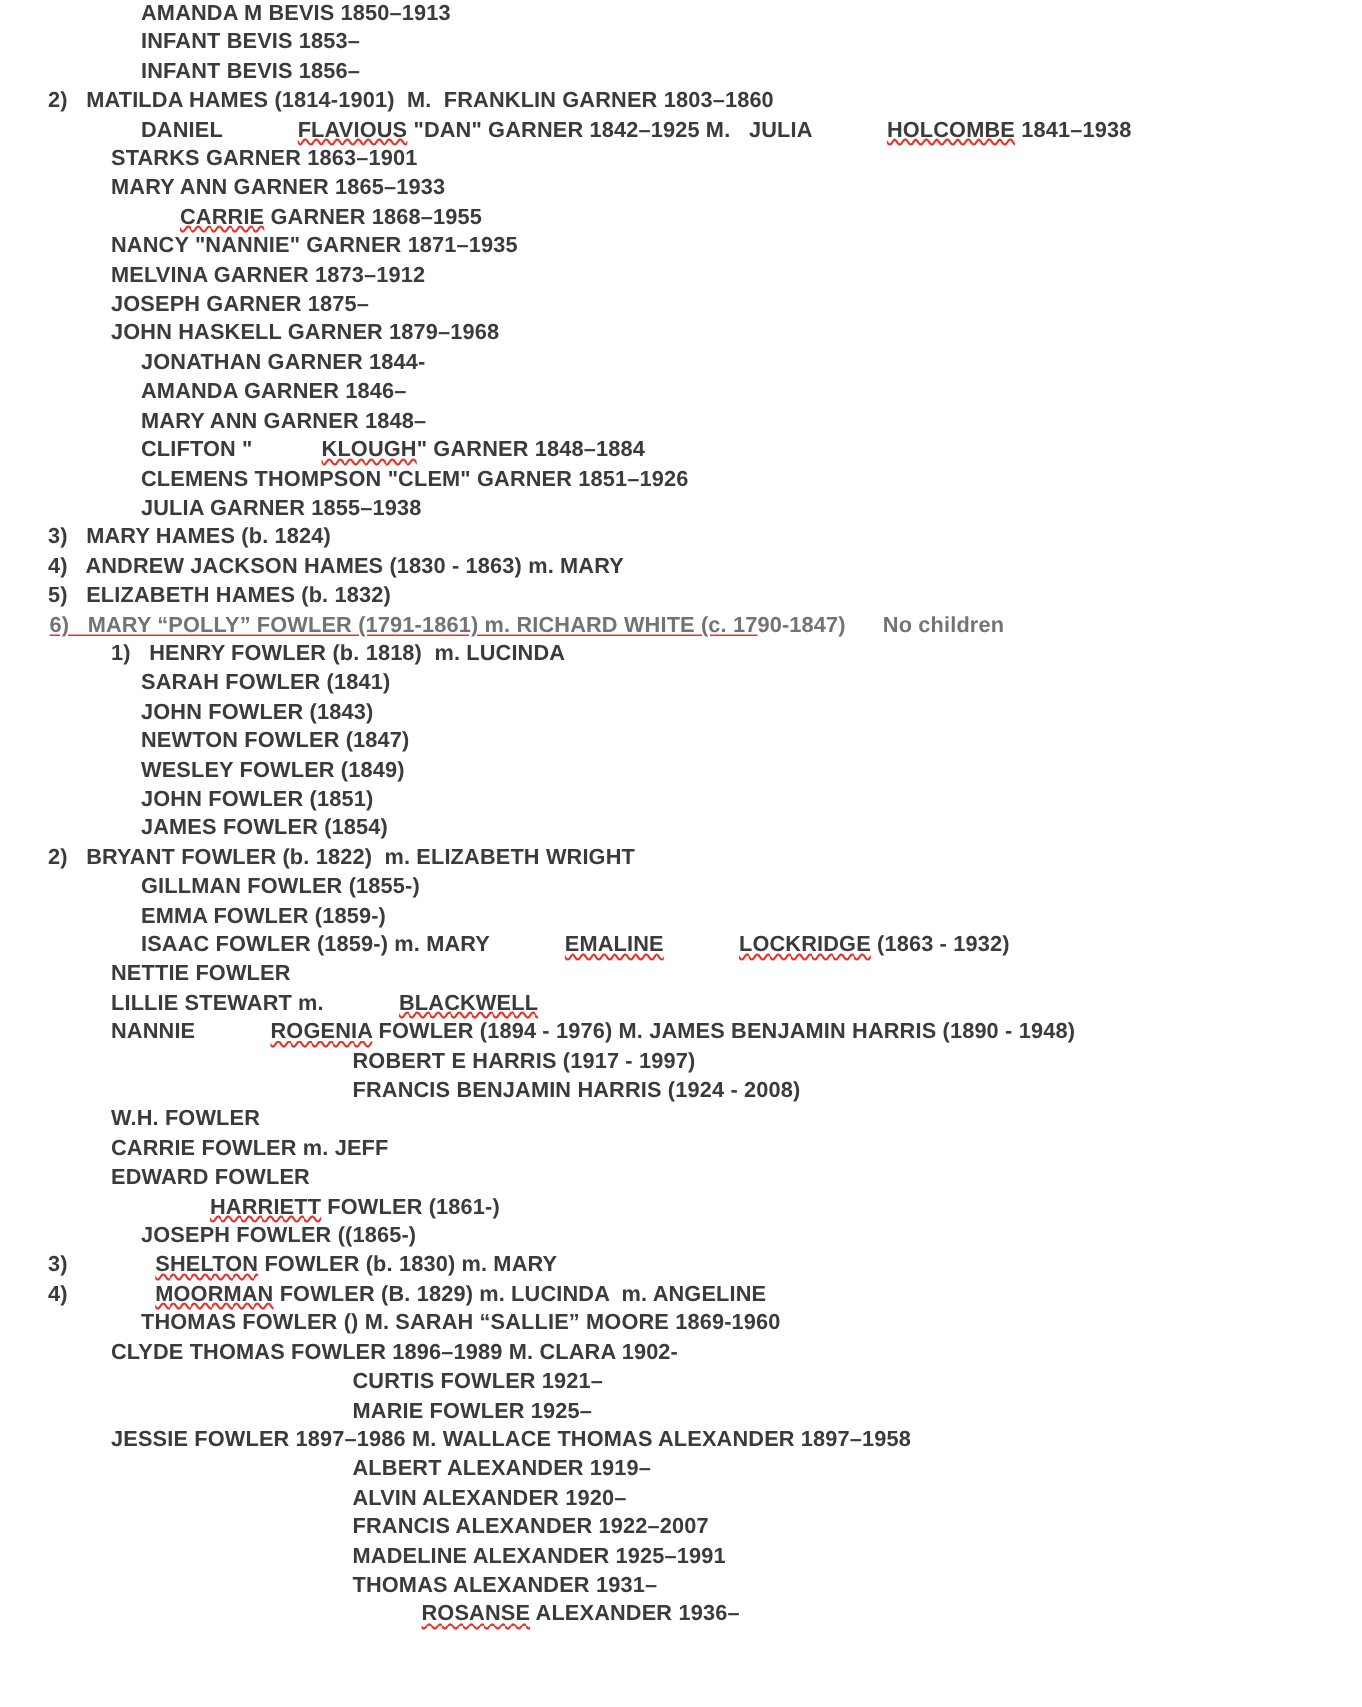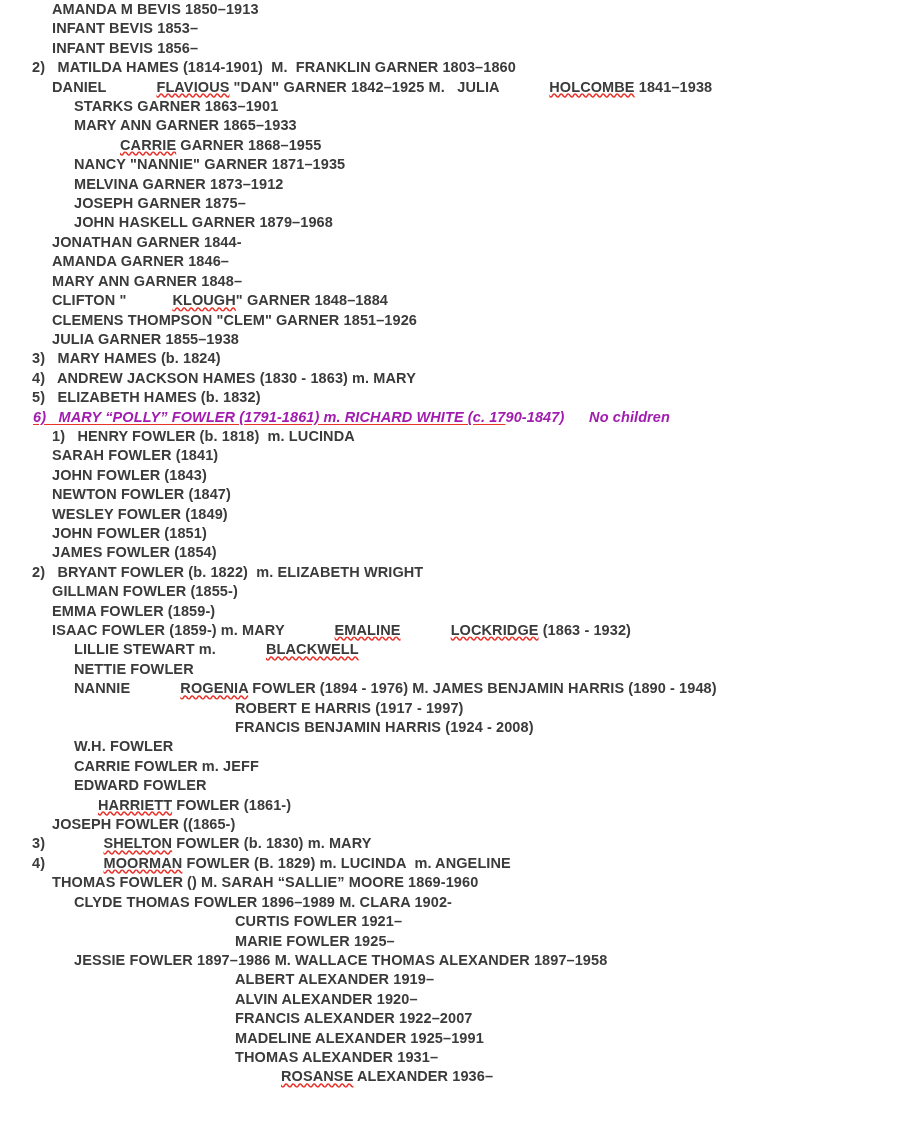--- a/index.html
+++ b/index.html
@@ -21,41 +21,40 @@
     padding: 0;
   }
   .line {
     font-size: 14.5px;
     font-weight: bold;
     line-height: 19.4px;
     white-space: pre;
     letter-spacing: 0.1px;
   }
   .red {
-    color: #a21caf;
-    font-style: italic;
+    color: #737373;
   }
   .spell {
     text-decoration: underline;
     text-decoration-style: wavy;
     text-decoration-color: #e8322a;
     text-decoration-skip-ink: none;
     margin-left: 46px;
   }
   .ul {
     text-decoration: underline;
     text-underline-offset: 2px;
   }
   .red .ul { text-decoration-color: #e8322a; }
   
   .i0 { padding-left: 32px; }
-  .i1 { padding-left: 52px; }
+  .i1 { padding-left: 94px; }
   .i2 { padding-left: 74px; }
   .i3 { padding-left: 235px; }
-  .i4 { padding-left: 52px; }
+  .i4 { padding-left: 74px; }
   .i5 { padding-left: 33px; }
 </style>
 </head>
 <body>
 
 <div id="doc">
   <div id="lines">
       <div class="line i1">AMANDA M BEVIS 1850–1913</div>
       <div class="line i1">INFANT BEVIS 1853–</div>
       <div class="line i1">INFANT BEVIS 1856–</div>
@@ -82,22 +81,22 @@
       <div class="line i1">SARAH FOWLER (1841)</div>
       <div class="line i1">JOHN FOWLER (1843)</div>
       <div class="line i1">NEWTON FOWLER (1847)</div>
       <div class="line i1">WESLEY FOWLER (1849)</div>
       <div class="line i1">JOHN FOWLER (1851)</div>
       <div class="line i1">JAMES FOWLER (1854)</div>
       <div class="line i0">2)   BRYANT FOWLER (b. 1822)  m. ELIZABETH WRIGHT</div>
       <div class="line i1">GILLMAN FOWLER (1855-)</div>
       <div class="line i1">EMMA FOWLER (1859-)</div>
       <div class="line i1">ISAAC FOWLER (1859-) m. MARY <span class="spell">EMALINE</span> <span class="spell">LOCKRIDGE</span> (1863 - 1932)</div>
+      <div class="line i2">NETTIE FOWLER</div>
       <div class="line i2">LILLIE STEWART m. <span class="spell">BLACKWELL</span></div>
-      <div class="line i2">NETTIE FOWLER</div>
       <div class="line i2">NANNIE <span class="spell">ROGENIA</span> FOWLER (1894 - 1976) M. JAMES BENJAMIN HARRIS (1890 - 1948)</div>
       <div class="line i3">ROBERT E HARRIS (1917 - 1997)</div>
       <div class="line i3">FRANCIS BENJAMIN HARRIS (1924 - 2008)</div>
       <div class="line i2">W.H. FOWLER</div>
       <div class="line i2">CARRIE FOWLER m. JEFF</div>
       <div class="line i2">EDWARD FOWLER</div>
       <div class="line i1"><span class="spell">HARRIETT</span> FOWLER (1861-)</div>
       <div class="line i1">JOSEPH FOWLER ((1865-)</div>
       <div class="line i0">3)   <span class="spell">SHELTON</span> FOWLER (b. 1830) m. MARY</div>
       <div class="line i0">4)   <span class="spell">MOORMAN</span> FOWLER (B. 1829) m. LUCINDA  m. ANGELINE</div>

